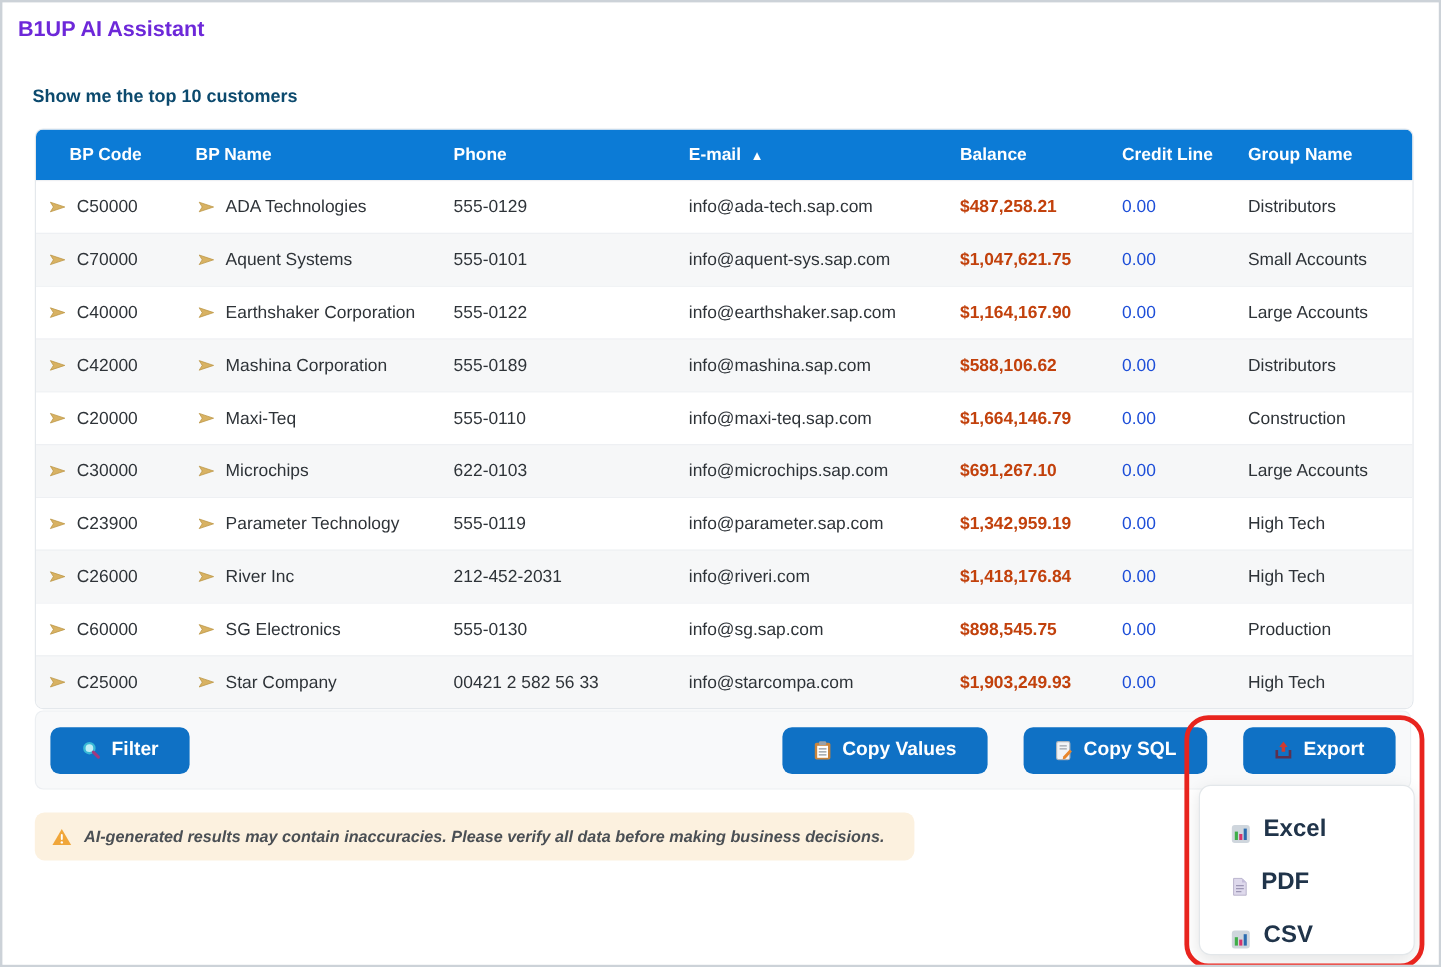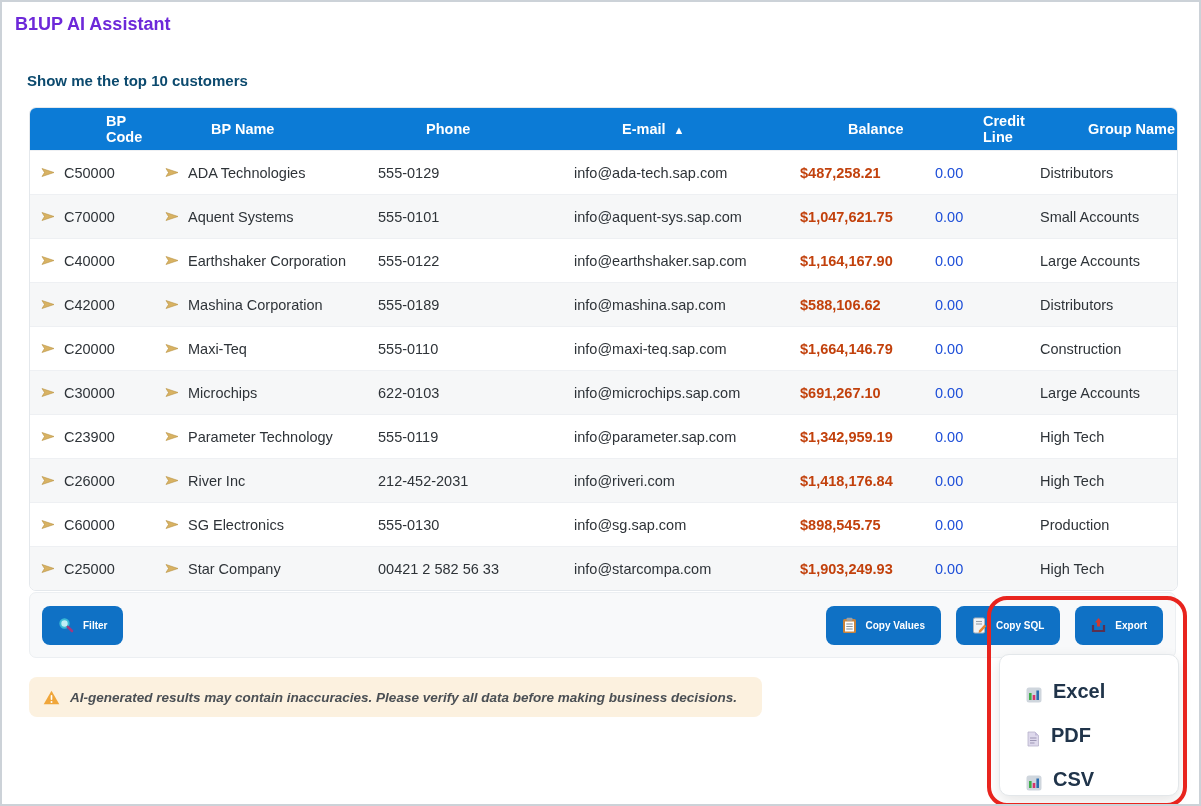--- a/index.html
+++ b/index.html
@@ -8,45 +8,45 @@
     background:#ffffff;border:2px solid #ccd2d8;overflow:hidden;
     font-family:"Liberation Sans", sans-serif;
   }
   .app-title{position:absolute;left:13px;top:12px;font-size:18px;font-weight:bold;color:#6d28d9;}
   .query-text{position:absolute;left:25px;top:70px;font-size:15px;font-weight:bold;color:#0c4a6e;}
 
   
   .grid{position:absolute;left:27px;top:105px;width:1147px;border:1px solid #e4e8ec;border-radius:7px;overflow:hidden;background:#fff;}
   .thead,.trow{display:grid;grid-template-columns:128px 220px 196px 226px 135px 105px 1fr;align-items:center;}
   .thead{background:#0c7bd6;color:#fff;font-weight:bold;font-size:14.5px;height:42px;}
-  .th{cursor:pointer;margin-left:48px;}
+  .th{cursor:pointer;}
   .th.h1{padding-left:28px;}
   .th.h2{padding-left:5px;}
   .sort-arrow{font-size:11px;margin-left:8px;}
   .trow{height:43px;font-size:14.5px;color:#2e3338;border-top:1px solid #eef0f3;background:#fff;}
   .trow.alt{background:#f6f7f8;}
   .cell{white-space:nowrap;overflow:hidden;text-overflow:ellipsis;}
   .c1{display:flex;align-items:center;gap:9px;padding-left:11px;}
   .c2{display:flex;align-items:center;gap:9px;padding-left:7px;}
   .c5{color:#c2410c;font-weight:bold;}
   .c6{color:#1d4ed8;}
   .link-arrow{display:inline-flex;width:14px;height:11px;flex:0 0 14px;cursor:pointer;}
 
   
   .toolbar{
     position:absolute;left:27px;top:590px;width:1147px;height:66px;box-sizing:border-box;
     background:#f8f9fa;border:1px solid #eceff2;border-radius:7px;
     display:flex;align-items:center;justify-content:space-between;padding:0 12px;
   }
   .btn{
-    display:inline-flex;align-items:center;gap:9px;height:39px;padding:0 16px;
-    background:#0f71c5;color:#fff;font-weight:bold;font-size:10px;
+    display:inline-flex;align-items:center;gap:9px;height:39px;padding:0 26px;
+    background:#0f71c5;color:#fff;font-weight:bold;font-size:16px;
     border:none;border-radius:8px;cursor:pointer;font-family:inherit;
   }
-  .btn-group{display:flex;gap:15px;}
+  .btn-group{display:flex;gap:30px;}
   .ico{display:inline-flex;}
 
   
   .warning{
     position:absolute;left:27px;top:675px;width:733px;height:40px;box-sizing:border-box;
     background:#fcf1df;border-radius:8px;display:flex;align-items:center;gap:10px;padding:0 14px;
     font-size:13.5px;font-style:italic;font-weight:600;color:#4a4f54;
   }
 
   

